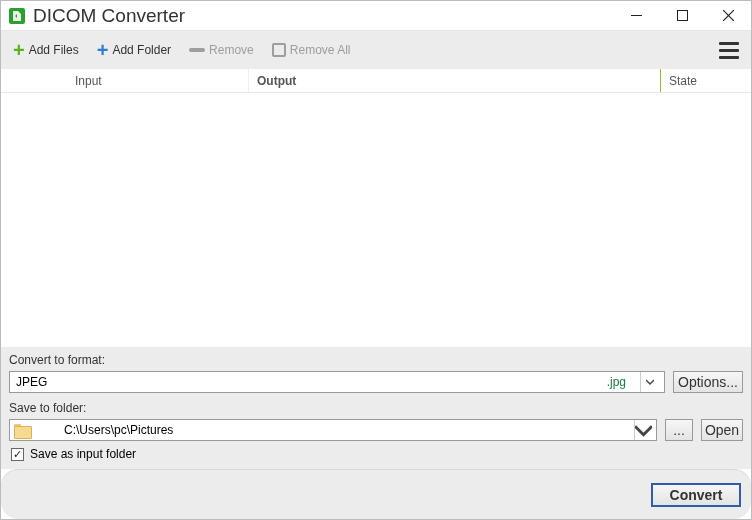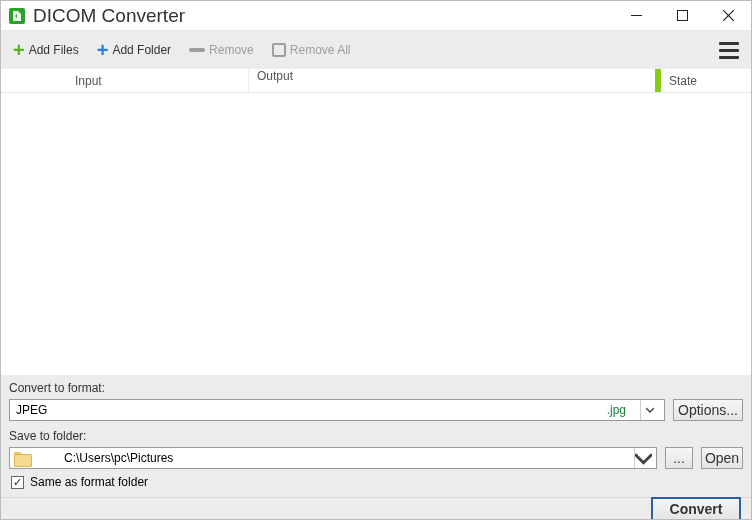--- a/index.html
+++ b/index.html
@@ -86,21 +86,21 @@
     .table-header {
       height: 24px;
       display: flex;
       align-items: center;
       border-bottom: 1px solid #e8e8e8;
       color: #555;
       font-size: 12px;
       padding-left: 38px;
     }
     .col-input { width: 210px; padding-left: 36px; border-right: 1px solid #eee; height: 100%; display:flex; align-items:center;}
-    .col-output { flex: 1; padding-left: 8px; border-right: 6px solid #84cc16; height: 100%; display:flex; }
+    .col-output { flex: 1; padding-left: 8px; border-right: 1px solid #84cc16; height: 100%; display:flex; align-items:center;font-weight:bold;}
     .col-state { width: 90px; padding-left: 8px; height: 100%; display:flex; align-items:center;}
     .table-body { flex: 1; }
 
     .bottom-panel {
       background: #ececec;
       padding: 6px 8px 8px 8px;
       display: flex;
       flex-direction: column;
       gap: 4px;
     }
@@ -186,28 +186,29 @@
       background: #fff;
       display: flex; align-items: center; justify-content: center;
     }
     .checkbox.checked::after {
       content: '✓';
       font-size: 11px;
       color: #222;
       line-height: 1;
     }
     .footer {
-      height: 22px;
+      height: 50px;
       background: #ececec;
       border-top: 1px solid #d8d8d8;
       display: flex;
       align-items: center;
       justify-content: flex-end;
       padding: 0 10px;
       gap: 10px;
+      border-radius: 17px;
     }
   </style>
 </head>
 <body>
 
 <div class="titlebar">
   <div class="app-icon">
     <svg viewBox="0 0 12 12">
         <path d="M2 1 L7 1 L10 4 L10 11 L2 11 Z" fill="#fff" opacity="0.9"></path>
         <path d="M4 6 L6 4 L6 8 Z" fill="#2ca02c"></path>
@@ -312,21 +313,21 @@
     <div class="btn small">
         <span>...</span>
       </div>
     <div class="btn small" style="min-width:42px">
         <span>Open</span>
       </div>
   </div>
 
   <div class="checkbox-row">
     <div class="checkbox checked"></div>
-    <span>Same as format folder</span>
+    <span>Save as input folder</span>
   </div>
 </div>
 
 <div class="footer">
   <div class="btn wide primary">
       <span>Convert</span>
     </div>
 </div>
 
 </body></html>

